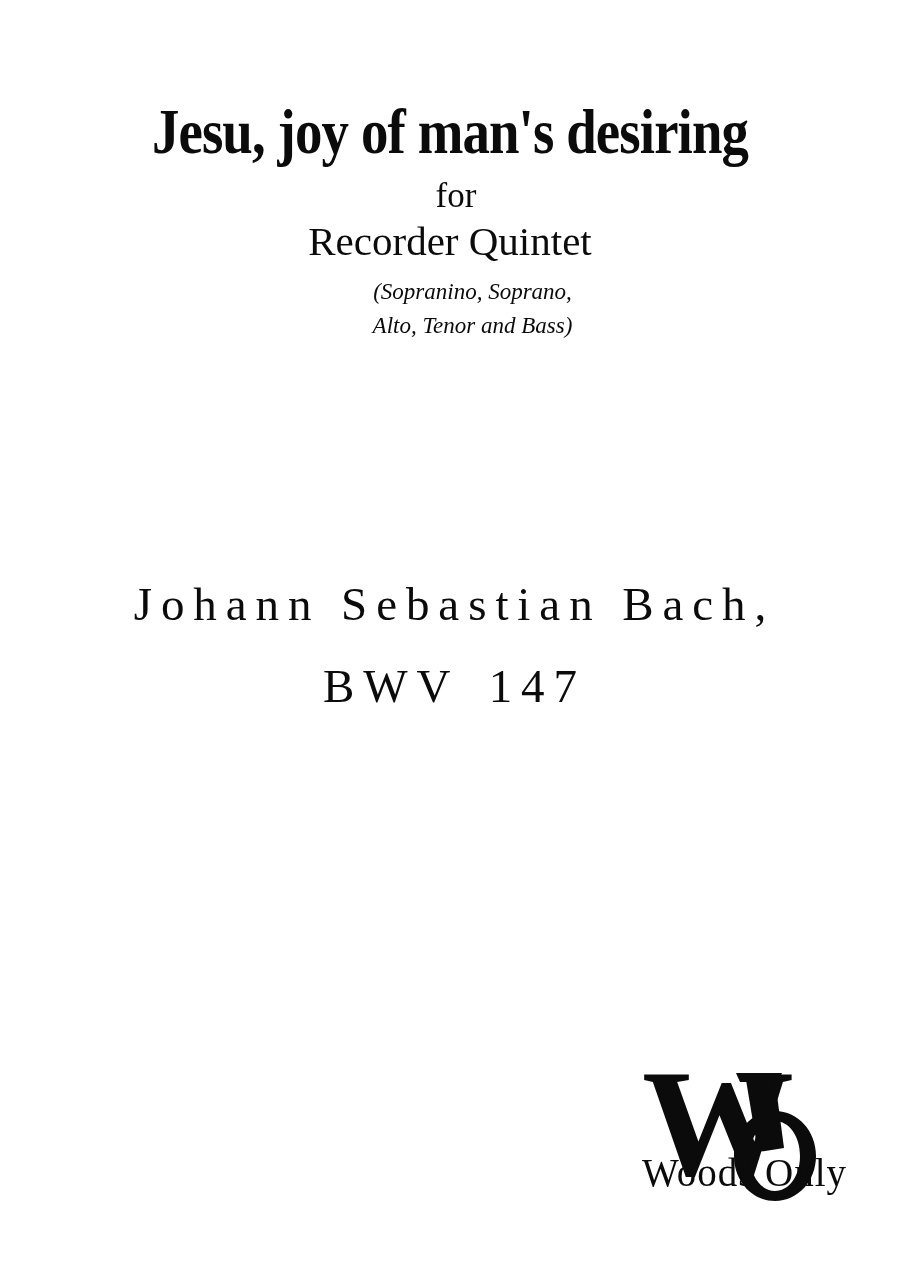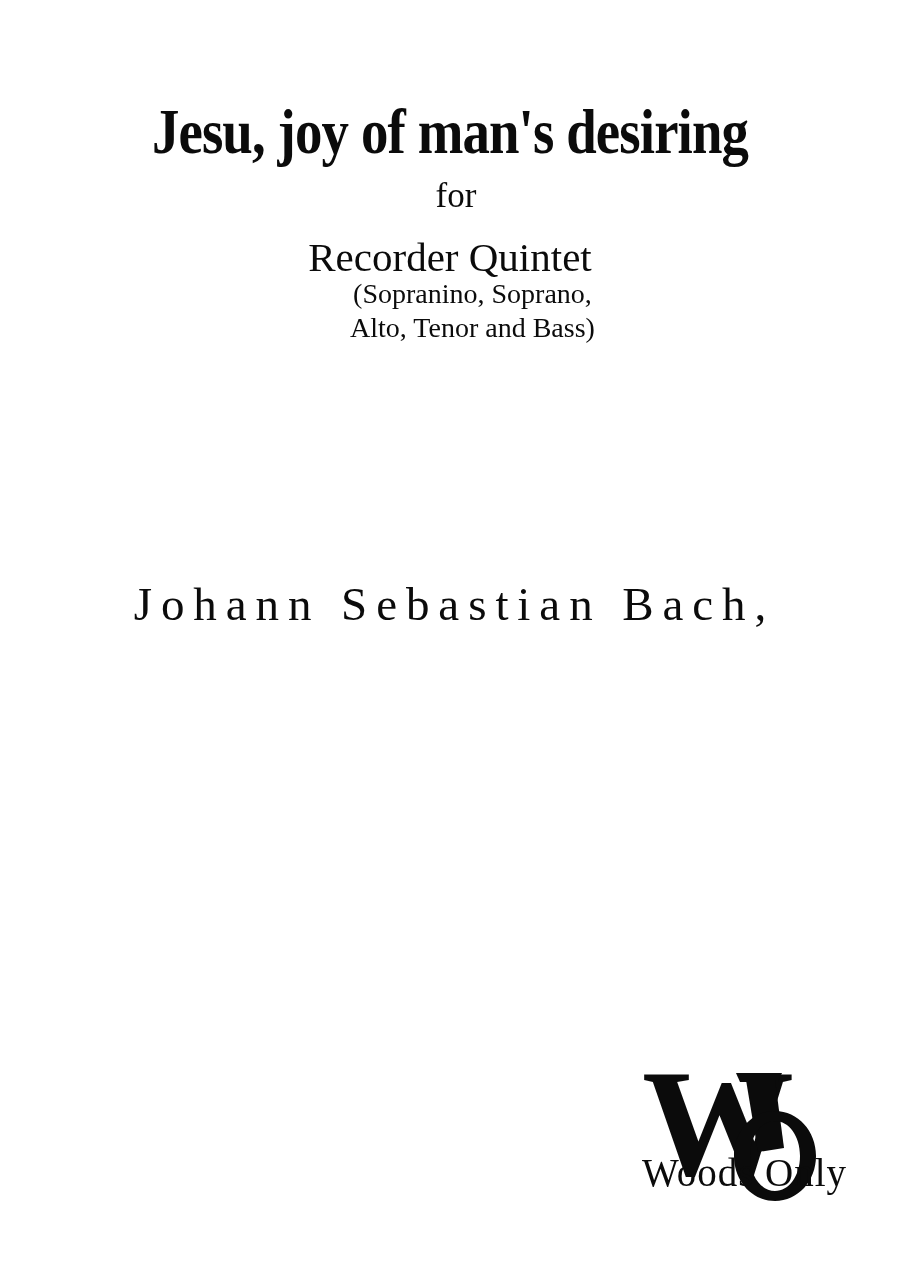--- a/index.html
+++ b/index.html
@@ -33,26 +33,27 @@
     transform-origin: 50% 50%;
     letter-spacing: -1px;
   }
   .for-label {
     top: 169px;
     font-size: 35px;
     line-height: 1.1;
     padding-left: 12px;
   }
   .ensemble {
-    top: 227px;
+    top: 211px;
     font-size: 41px;
     line-height: 1.1;
   }
   .instrumentation {
-    font-size: 28px;
+    font-style: italic;
+    font-size: 23px;
     line-height: 1.1;
     padding-left: 45px;
   }
   .instr-1 { top: 271px; }
   .instr-2 { top: 305px; }
   .composer {
     top: 569px;
     font-size: 47px;
     line-height: 1.15;
     letter-spacing: 0.19em;
@@ -111,20 +112,21 @@
   <div class="centered for-label">for</div>
 
   <div class="centered ensemble">Recorder Quintet</div>
 
   <div class="centered instrumentation instr-1">(Sopranino, Soprano,</div>
 
   <div class="centered instrumentation instr-2">Alto, Tenor and Bass)</div>
 
   <div class="centered composer">Johann Sebastian Bach,</div>
 
+  <div class="centered catalog">BWV 147</div>
 
   <div class="logo">
     <span class="logo-w">W</span>
     <svg class="logo-bowl" viewBox="0 0 250 180" xmlns="http://www.w3.org/2000/svg" aria-hidden="true">
 
       <path d="M118 33 L164 33 L160 42 L122 42 Z" fill="#0b0b0b"></path>
 
       <path d="M128 40 L157 40 L166 108 L140 112 Z" fill="#0b0b0b"></path>
 
       <path fill-rule="evenodd" fill="#0b0b0b" d="M157 71

